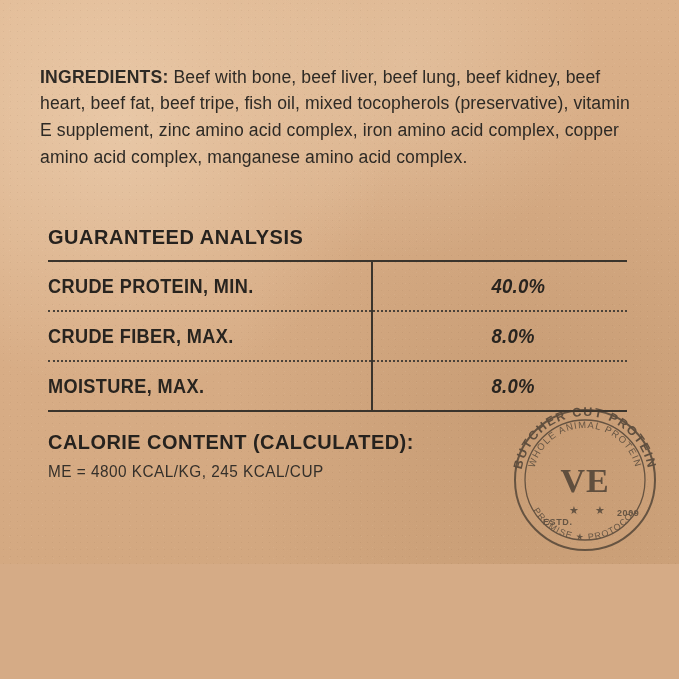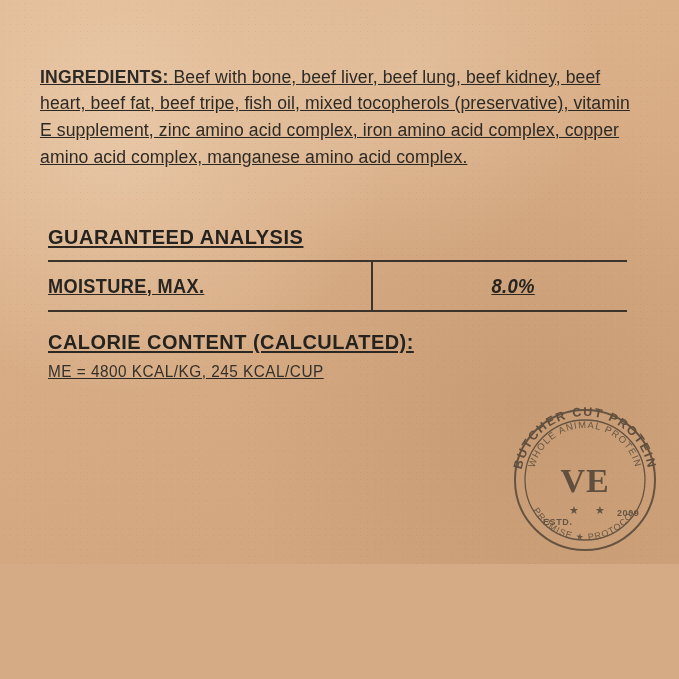--- a/index.html
+++ b/index.html
@@ -17,21 +17,20 @@
     position: relative;
     width: 679px;
     height: 564px;
     box-sizing: border-box;
     background:
       radial-gradient(circle at 18% 22%, rgba(255,238,215,0.35) 0%, rgba(255,238,215,0) 38%),
       radial-gradient(circle at 78% 72%, rgba(150,106,66,0.20) 0%, rgba(150,106,66,0) 45%),
       radial-gradient(circle at 60% 12%, rgba(255,245,226,0.18) 0%, rgba(255,245,226,0) 30%),
       linear-gradient(160deg, #e0b892 0%, #d8ad86 45%, #cfa47c 100%);
     color: #2b2722;
-    text-decoration: underline;
   }
   
   #label:before {
     content: "";
     position: absolute;
     inset: 0;
     pointer-events: none;
     opacity: 0.35;
     background-image:
       radial-gradient(rgba(90,60,35,0.20) 0.7px, transparent 0.8px),
@@ -165,20 +164,32 @@
       <span class="head">INGREDIENTS:</span>
       <span>Beef with bone, beef liver, beef lung, beef kidney, beef heart, beef fat, beef tripe, fish oil, mixed tocopherols (preservative), vitamin E supplement, zinc amino acid complex, iron amino acid complex, copper amino acid complex, manganese amino acid complex.</span>
     </p>
 
     <div class="ga">
       <div class="ga-title">GUARANTEED ANALYSIS</div>
       <div class="rule-solid"></div>
 
       <table class="ga-table">
         <tbody>
+          <tr class="ga-row">
+            <td class="ga-name">CRUDE PROTEIN, MIN.</td>
+            <td class="ga-value">
+              <div class="value-cell-wrap">40.0%</div>
+            </td>
+          </tr>
+          <tr class="ga-row">
+            <td class="ga-name">CRUDE FIBER, MAX.</td>
+            <td class="ga-value">
+              <div class="value-cell-wrap">8.0%</div>
+            </td>
+          </tr>
           <tr class="ga-row">
             <td class="ga-name">MOISTURE, MAX.</td>
             <td class="ga-value">
               <div class="value-cell-wrap">8.0%</div>
             </td>
           </tr>
         </tbody>
       </table>
       <div class="rule-bottom"></div>
     </div>

